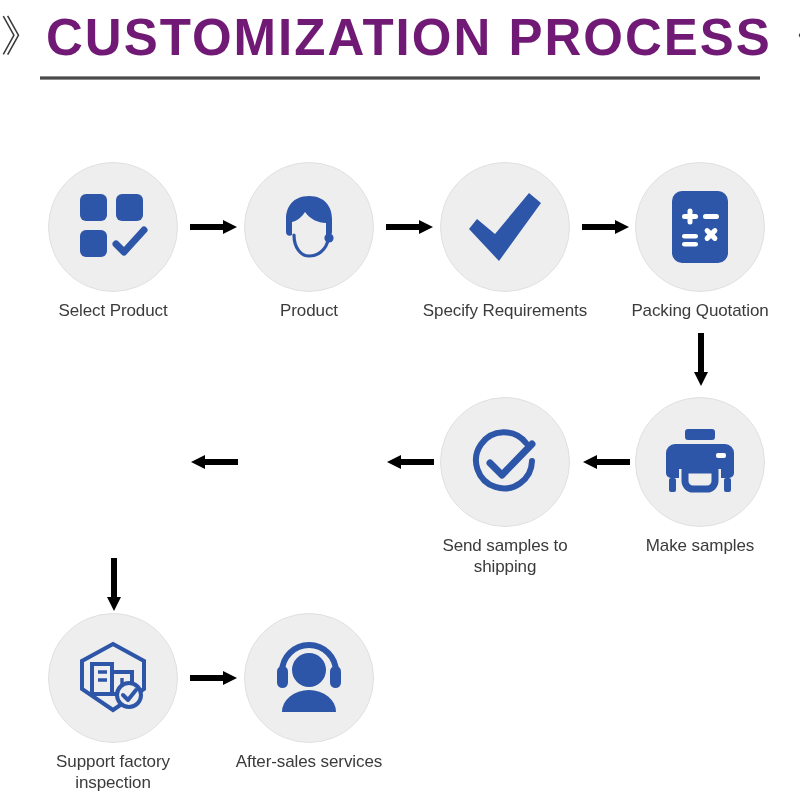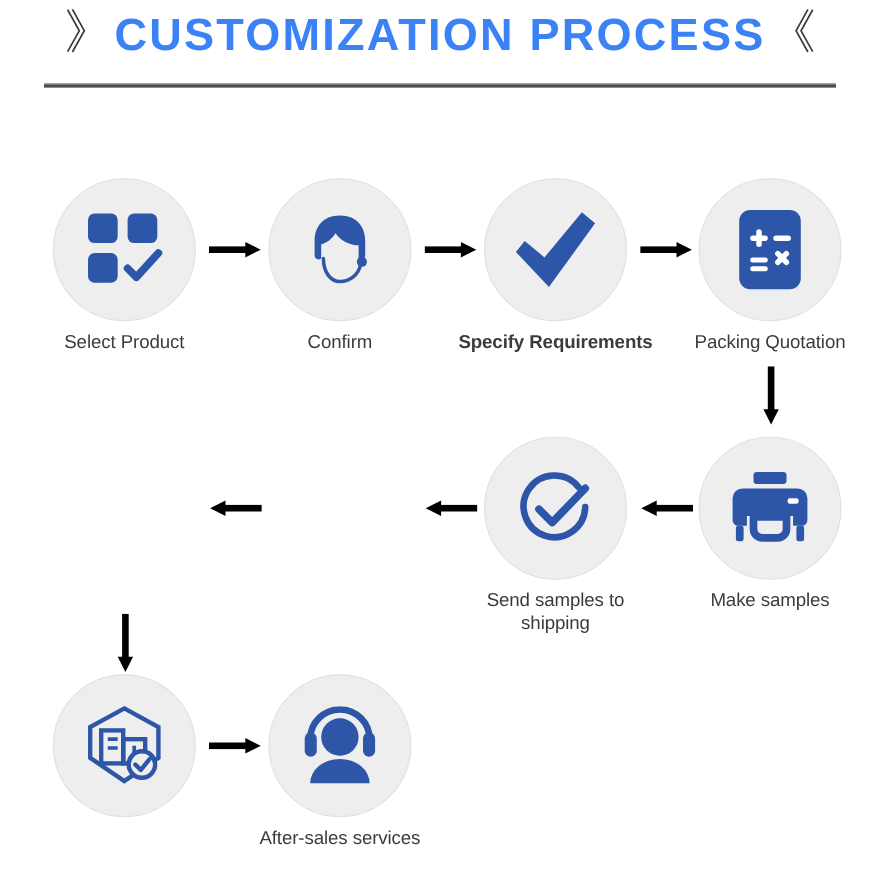--- a/index.html
+++ b/index.html
@@ -26,24 +26,24 @@
     position: absolute;
     top: 8px; left: 0;
     width: 800px;
     text-align: center;
     white-space: nowrap;
   }
   .title-text {
     display: inline-block;
     vertical-align: middle;
     font-family: "Liberation Sans", sans-serif;
-    font-size: 41px;
+    font-size: 51px;
     font-weight: 700;
     letter-spacing: 2.0px;
-    color: #3b82f6;
+    color: #701a75;
   }
   .chev {
     display: inline-block;
     vertical-align: middle;
     font-size: 44px;
     font-weight: 400;
     color: #3b3b3b;
     line-height: 1;
     position: relative;
     top: -2px;
@@ -131,24 +131,24 @@
   <div class="node" style="left:309px; top:162px;">
     <div class="circle">
       <svg width="78" height="78" viewBox="0 0 78 78">
         <path d="M39 8 C23 8 16 19 16 31 L16 44 C16 47 19 49 22 47 L22 34
                  C27 33 32 29 35 24 C40 31 48 35 56 35 L56 47
                  C59 49 62 47 62 44 L62 31 C62 19 55 8 39 8 Z" fill="#2d55a8"></path>
         <path d="M24 47 C24 60 31 68 39 68 C48 68 56 62 58 52" fill="none" stroke="#2d55a8" stroke-width="3.2" stroke-linecap="round"></path>
         <circle cx="59" cy="50" r="4.6" fill="#2d55a8"></circle>
       </svg>
     </div>
-    <div class="node-label">Confirm</div>
-  </div>
-
-  <div class="node" style="left:505px; top:162px;font-weight:bold;">
+    <div class="node-label">Product</div>
+  </div>
+
+  <div class="node" style="left:505px; top:162px;">
     <div class="circle">
       <svg width="84" height="84" viewBox="0 0 84 84">
         <path d="M6 44 L14 34 L32 49 L66 8 L78 18 L36 76 Z" fill="#2d55a8"></path>
       </svg>
     </div>
     <div class="node-label">Specify Requirements</div>
   </div>
 
   <div class="node" style="left:700px; top:162px;">
     <div class="circle">
@@ -250,20 +250,21 @@
       <svg width="78" height="76" viewBox="0 0 78 76">
         <path d="M39 4 L70 21 L70 49 L39 70 L8 49 L8 21 Z" fill="none" stroke="#2d55a8" stroke-width="4"></path>
         <rect x="18" y="24" width="20" height="30" fill="none" stroke="#2d55a8" stroke-width="4"></rect>
         <rect x="38" y="32" width="20" height="22" fill="none" stroke="#2d55a8" stroke-width="4"></rect>
         <path d="M24 32 H33 M24 40 H33" stroke="#2d55a8" stroke-width="3.4"></path>
         <path d="M48 38 V47" stroke="#2d55a8" stroke-width="3.4"></path>
         <circle cx="55" cy="55" r="12" fill="#eeeeee" stroke="#2d55a8" stroke-width="4"></circle>
         <path d="M49 55 L54 60 L62 50" fill="none" stroke="#2d55a8" stroke-width="4" stroke-linecap="round" stroke-linejoin="round"></path>
       </svg>
     </div>
+    <div class="node-label">Support factory inspection</div>
   </div>
 
   <div class="node" style="left:309px; top:613px;">
     <div class="circle">
       <svg width="78" height="72" viewBox="0 0 78 72">
         <path d="M12 30 a27 27 0 0 1 54 0" fill="none" stroke="#2d55a8" stroke-width="6"></path>
         <rect x="7" y="24" width="11" height="22" rx="5.5" fill="#2d55a8"></rect>
         <rect x="60" y="24" width="11" height="22" rx="5.5" fill="#2d55a8"></rect>
         <circle cx="39" cy="28" r="17" fill="#2d55a8"></circle>
         <path d="M12 70 a27 22 0 0 1 54 0 Z" fill="#2d55a8"></path>

